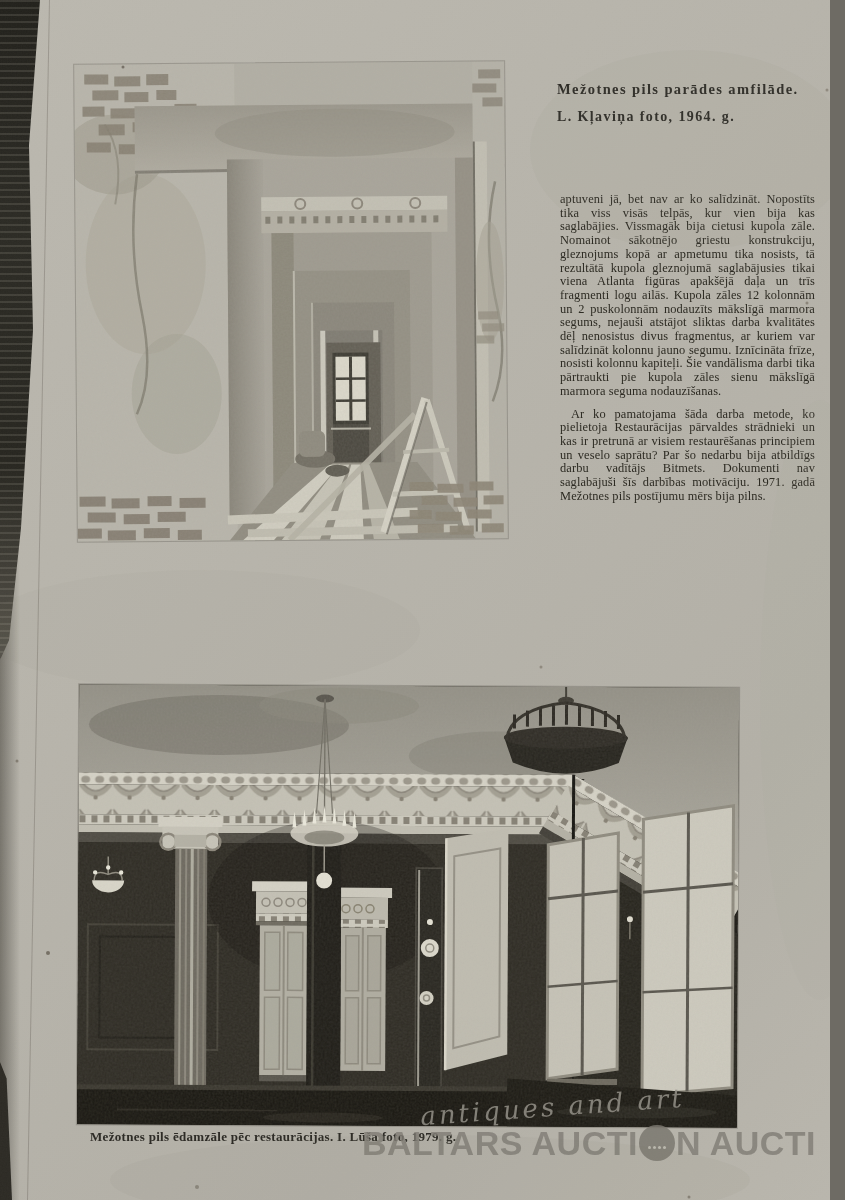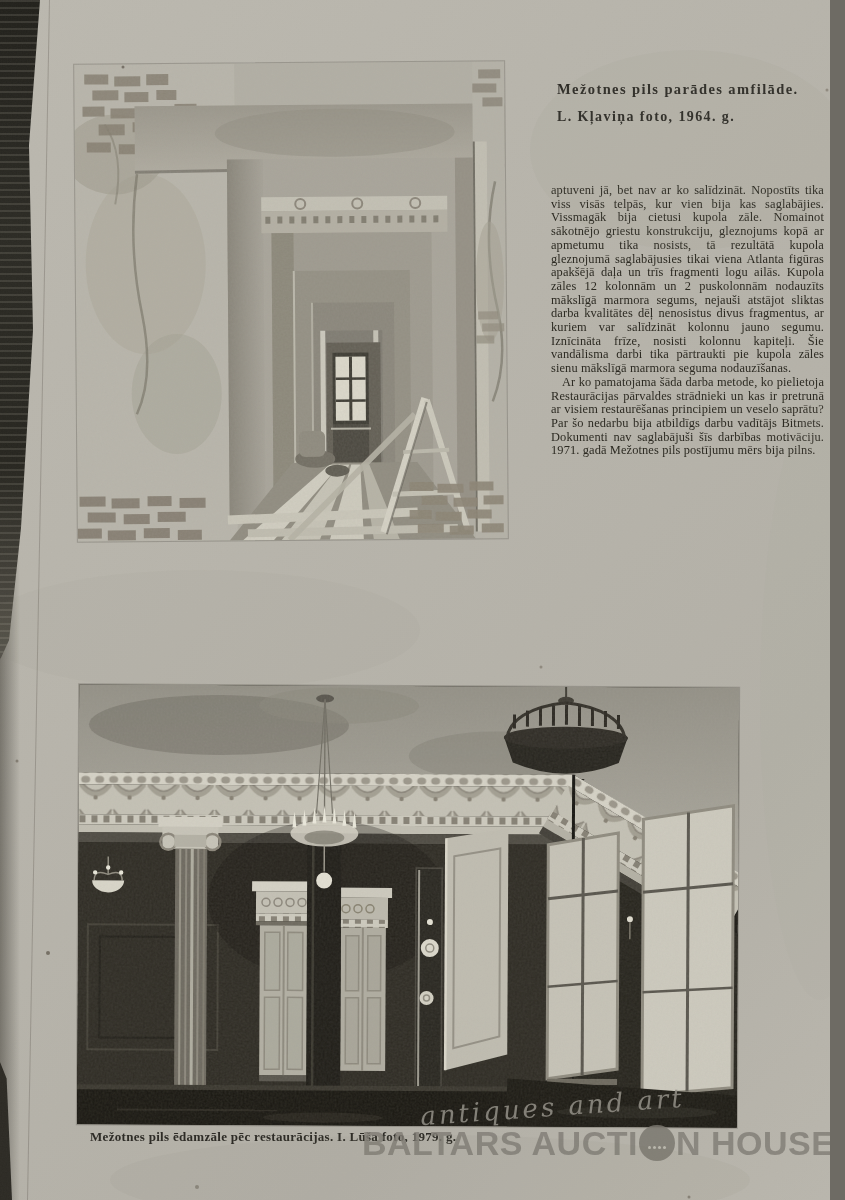--- a/index.html
+++ b/index.html
@@ -26,21 +26,21 @@
   .photo-bottom{left:78px;top:686px;width:660px;height:440px;transform:rotate(0.3deg);}
   
   .cap{position:absolute;font-weight:bold;color:#2b2924;white-space:nowrap;}
   .cap-top{left:557px;top:82px;font-size:14.5px;letter-spacing:1.4px;line-height:1;}
   .cap-top .credit{margin-top:13px;font-size:14px;}
   .cap-bottom{left:90px;top:1129px;font-size:13px;letter-spacing:.3px;}
   
   .article{position:absolute;left:551px;top:184px;width:273px;
     font-size:12.4px;line-height:13.7px;text-align:justify;letter-spacing:.12px;
     color:#29271f;}
-  .article p{margin:0;}
+  .article p{margin:9px;}
   .article p.indent{text-indent:11px;}
   
   .wm-script{position:absolute;left:420px;top:1092px;z-index:6;
     font-family:"DejaVu Serif", serif;font-style:italic;font-size:26px;letter-spacing:3px;
     color:rgba(148,145,136,.85);transform:rotate(-4deg);white-space:nowrap;}
   .wm-main{position:absolute;left:362px;top:1119px;z-index:6;
     font-family:"Liberation Sans", sans-serif;font-weight:bold;font-size:34px;
     letter-spacing:.5px;color:rgba(128,125,117,.82);white-space:nowrap;}
   .wm-o{display:inline-block;width:36px;height:36px;border-radius:50%;
     background:rgba(122,119,111,.85);position:relative;top:6px;margin:0 1px;}
@@ -424,21 +424,21 @@
       <ellipse cx="246" cy="432" rx="60" ry="5" fill="#221f18"></ellipse>
       <ellipse cx="560" cy="425" rx="80" ry="6" fill="#2a2720" opacity="0.7"></ellipse>
       <rect width="660" height="440" filter="url(#grainB)" opacity="0.4"></rect>
     </svg>
   </div>
 
   <div class="cap cap-bottom">Mežotnes pils ēdamzāle pēc restaurācijas. I. Lūša foto, 1979. g.</div>
 
   <div class="wm-script">antiques and art</div>
   <div class="wm-main">
-    <span>BALTARS AUCTI</span><span class="wm-o"><span class="dots"></span></span><span>N HOUSE</span>
+    <span>BALTARS AUCTI</span><span class="wm-o"><span class="dots"></span></span><span>N AUCTI</span>
   </div>
 
   <div class="speck"></div>
   <svg class="grain-page" viewBox="0 0 845 1200" width="845" height="1200">
     <defs>
       <filter id="grainP">
           <feTurbulence type="fractalNoise" baseFrequency="0.8" numOctaves="2" seed="23"></feTurbulence>
         <feColorMatrix type="matrix" values="0 0 0 0 0.35  0 0 0 0 0.33  0 0 0 0 0.28  0 0 0 0.12 0"></feColorMatrix>
         </filter>
     </defs>

